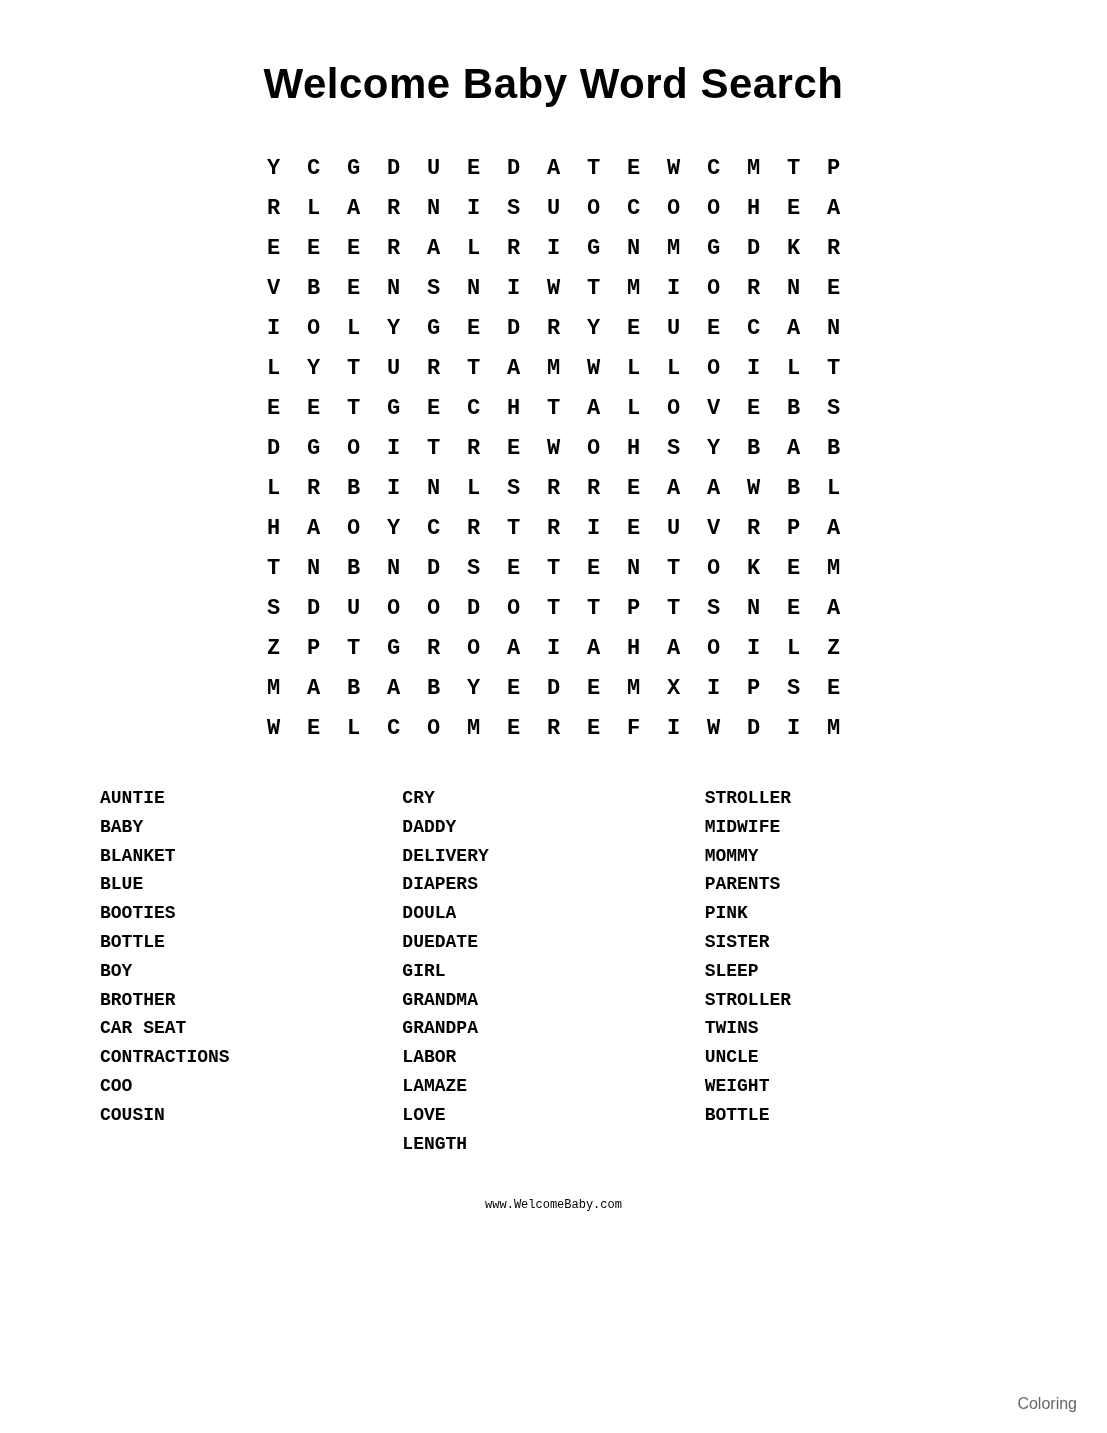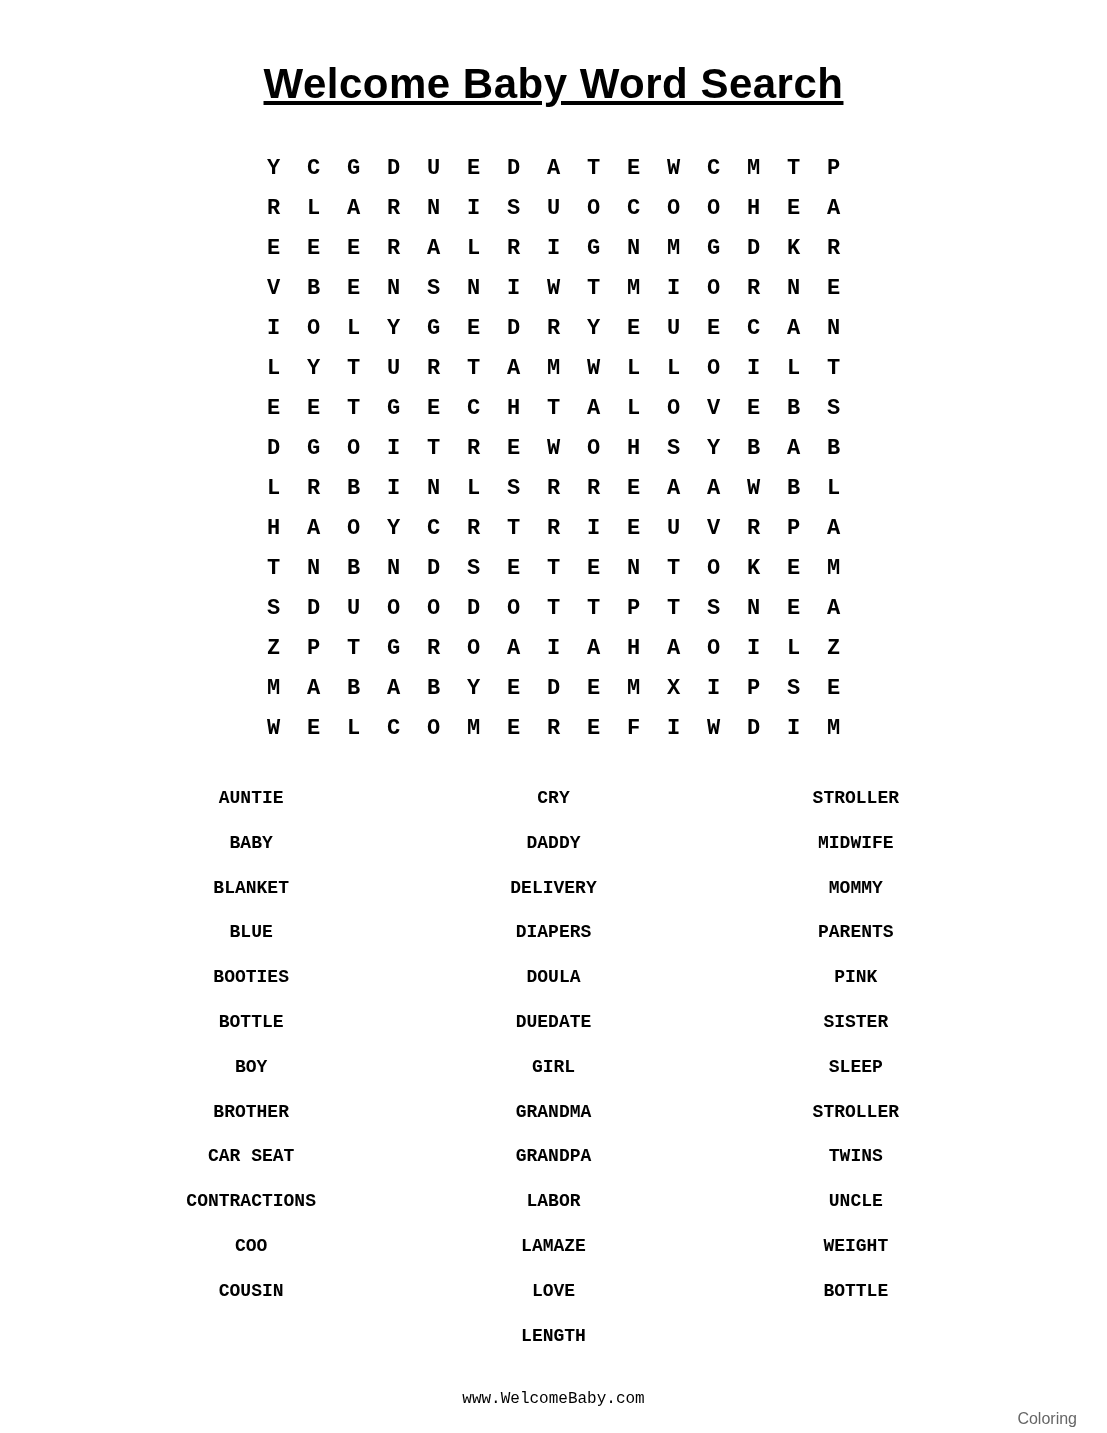--- a/index.html
+++ b/index.html
@@ -17,21 +17,20 @@
       padding: 60px 40px 40px 40px;
       position: relative;
     }
     .title {
       text-align: center;
       font-size: 42px;
       font-weight: bold;
       font-family: Arial, sans-serif;
       margin-bottom: 40px;
       letter-spacing: 0.5px;
-      text-decoration: underline;
     }
     .grid-container {
       display: flex;
       justify-content: center;
       margin-bottom: 36px;
     }
     .grid {
       display: grid;
       grid-template-columns: repeat(15, 40px);
       grid-template-rows: repeat(15, 40px);
@@ -52,33 +51,32 @@
       display: flex;
       justify-content: flex-start;
       padding: 0 60px;
       gap: 0;
       margin-bottom: 40px;
     }
     .word-column {
       flex: 1;
       display: flex;
       flex-direction: column;
-      gap: 16px;
-      text-align: center;
+      gap: 0;
     }
     .word-item {
       font-size: 18px;
       font-weight: bold;
       font-family: 'Courier New', Courier, monospace;
       color: #000;
       line-height: 1.6;
     }
     .footer-url {
       text-align: center;
-      font-size: 16px;
+      font-size: 12px;
       font-family: 'Courier New', Courier, monospace;
       color: #000;
       margin-top: 10px;
     }
     .coloring-label {
       position: absolute;
       bottom: 20px;
       right: 30px;
       font-size: 16px;
       color: #666;

